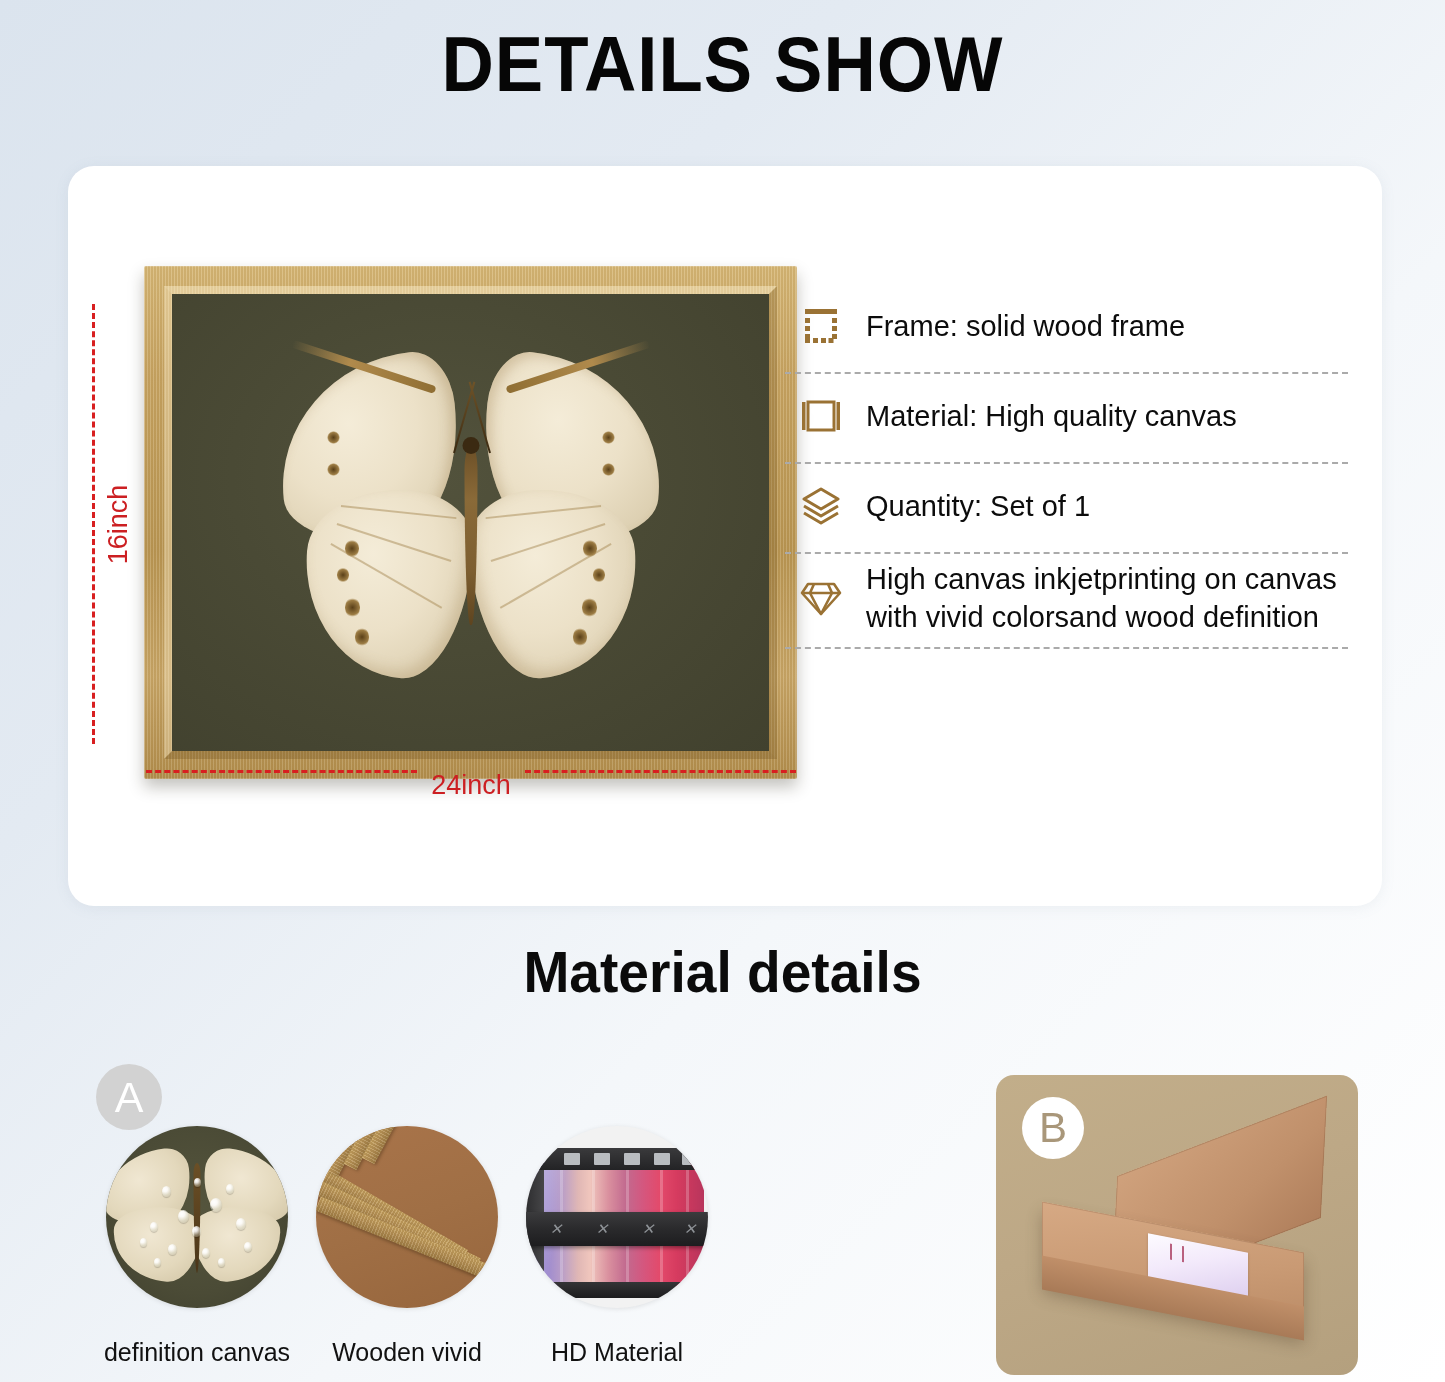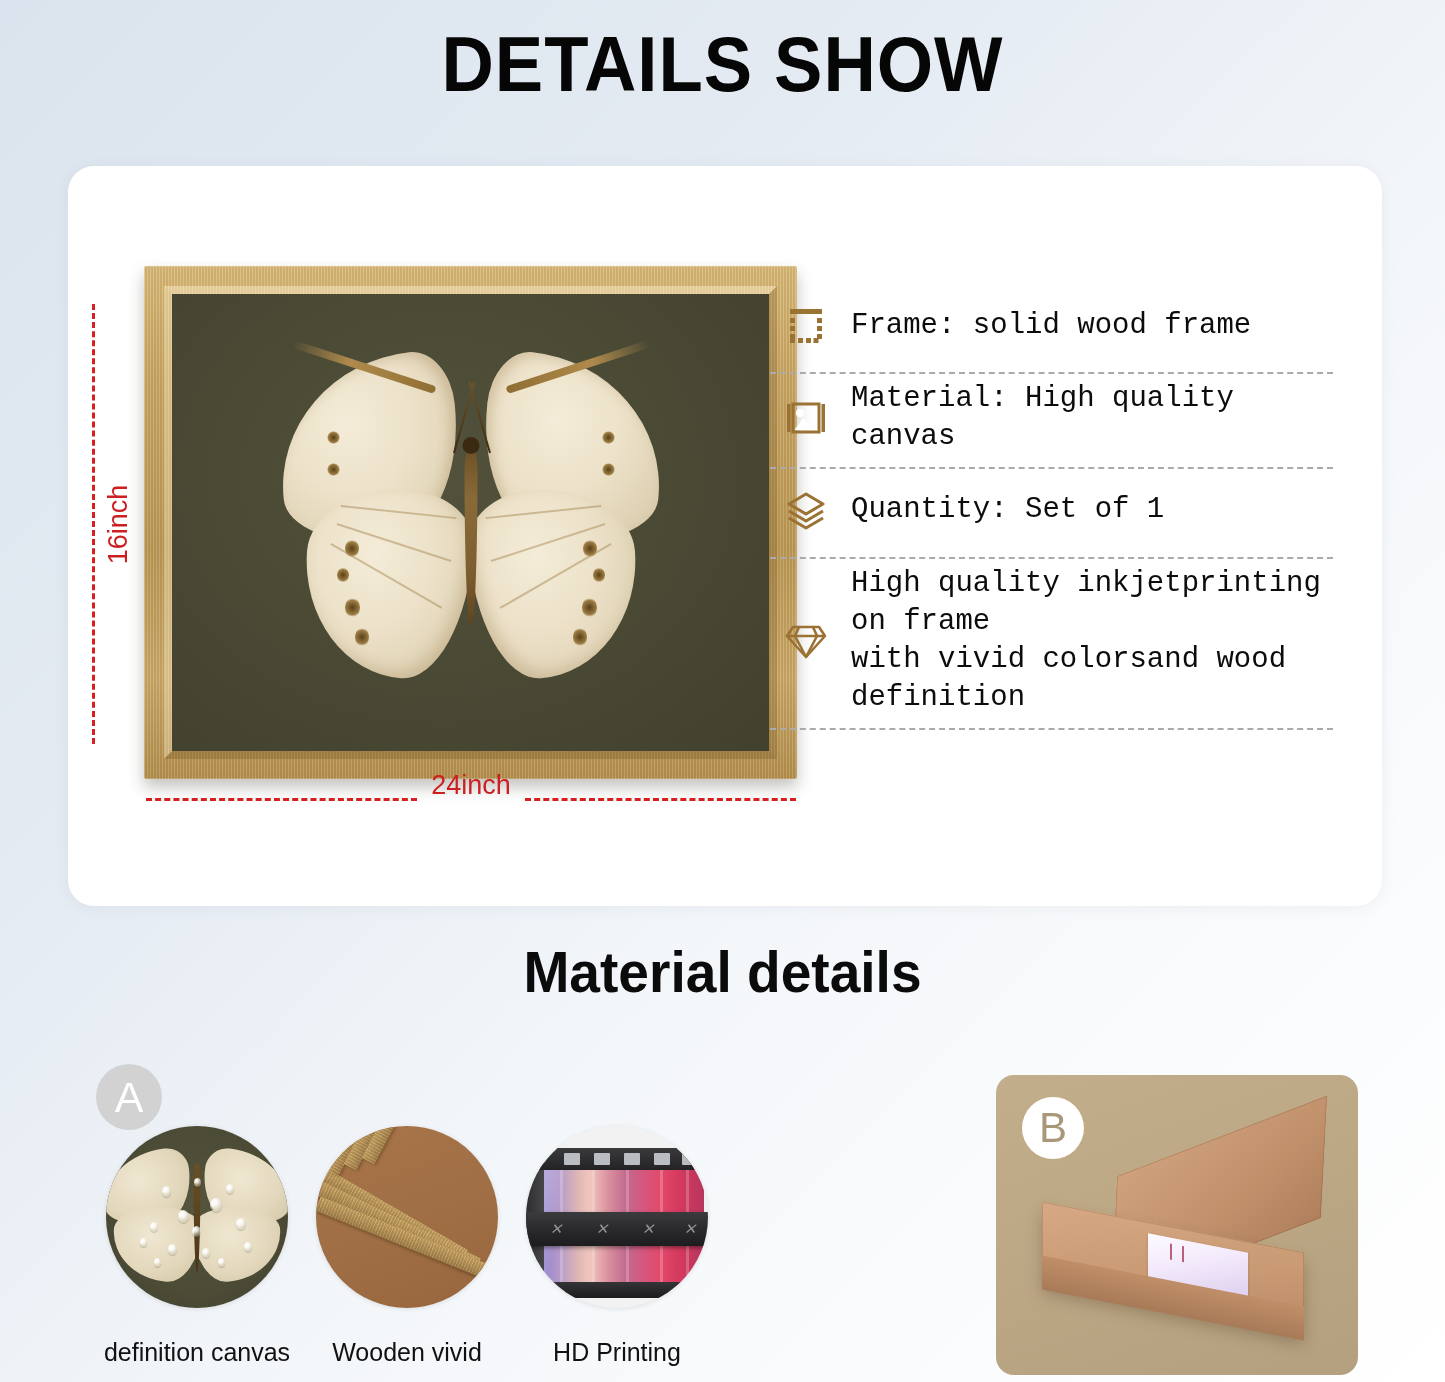--- a/index.html
+++ b/index.html
@@ -149,34 +149,33 @@
     transform: rotate(-90deg);
     background: #fff;
     padding: 6px 2px;
   }
   .dim-h {
     position: absolute;
     left: 42px;
     top: 524px;
     width: 650px;
     display: flex;
-    align-items: flex-end;
+    align-items: flex-start;
     justify-content: center;
     gap: 0;
   }
   .dash-line { flex: 1; border-top: 3px dashed #d81f20; }
   .dim-h-label { color: #cc1f22; font-size: 27px; padding: 0 14px; white-space: nowrap; }
 
   
   .features {
     position: absolute;
-    left: 700px;
+    left: 715px;
     top: 118px;
     width: 565px;
-    font-family: Liberation Mono, monospace;
   }
   .feature-row {
     display: flex;
     align-items: center;
     gap: 22px;
     min-height: 88px;
     padding: 6px 0 10px 15px;
   }
   .feature-icon { width: 46px; flex: 0 0 46px; display: flex; align-items: center; justify-content: center; }
   .feature-text {
@@ -466,21 +465,21 @@
         <svg width="44" height="40" viewBox="0 0 44 40">
           <g fill="none" stroke="#9a7234" stroke-width="2.6" stroke-linejoin="round">
             <path d="M9 6 L35 6 L41 15 L22 36 L3 15 Z"></path>
             <path d="M3 15 L41 15"></path>
             <path d="M15 6 L11 15 L22 36"></path>
             <path d="M29 6 L33 15 L22 36"></path>
           </g>
         </svg>
       </span>
       <span class="feature-text">
-        <span>High quality inkjetprinting on frame</span><br>
+        <span>High canvas inkjetprinting on canvas</span><br>
         <span>with vivid colorsand wood definition</span>
       </span>
     </div>
     <div class="feature-divider"></div>
 
   </div>
 </div>
 
 <div class="material-title">Material details</div>
 
@@ -547,21 +546,21 @@
             <i style="left:152px;"></i>
         </div>
         <div class="bar">
           <i style="left:22px;">✕</i>
             <i style="left:68px;">✕</i>
           <i style="left:114px;">✕</i>
             <i style="left:156px;">✕</i>
         </div>
         <div class="base"></div>
       </div>
-      <div class="thumb-caption">HD Printing</div>
+      <div class="thumb-caption">HD Material</div>
     </div>
 
   </div>
 </div>
 
 <div class="pack-panel">
   <div class="badge-b">B</div>
   <div class="box-wrap">
     <div class="box-lid"></div>
     <div class="box-body"></div>

